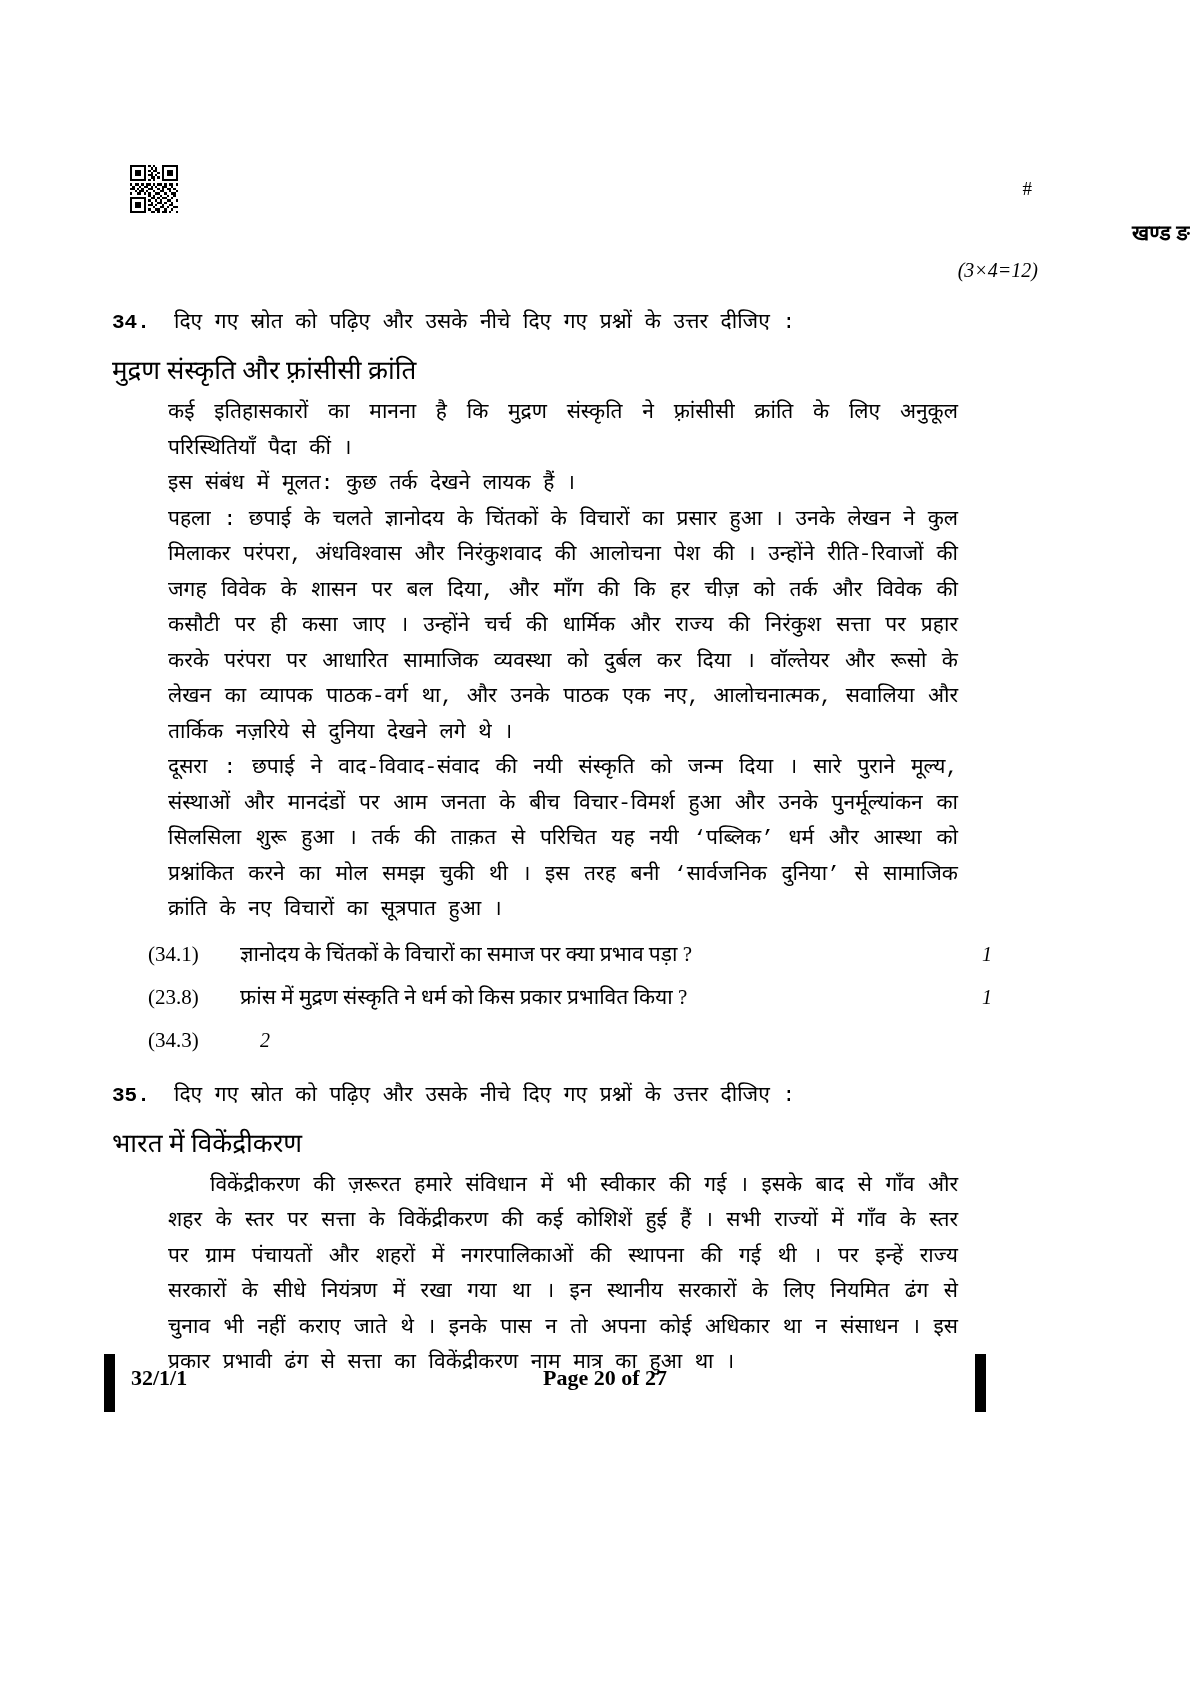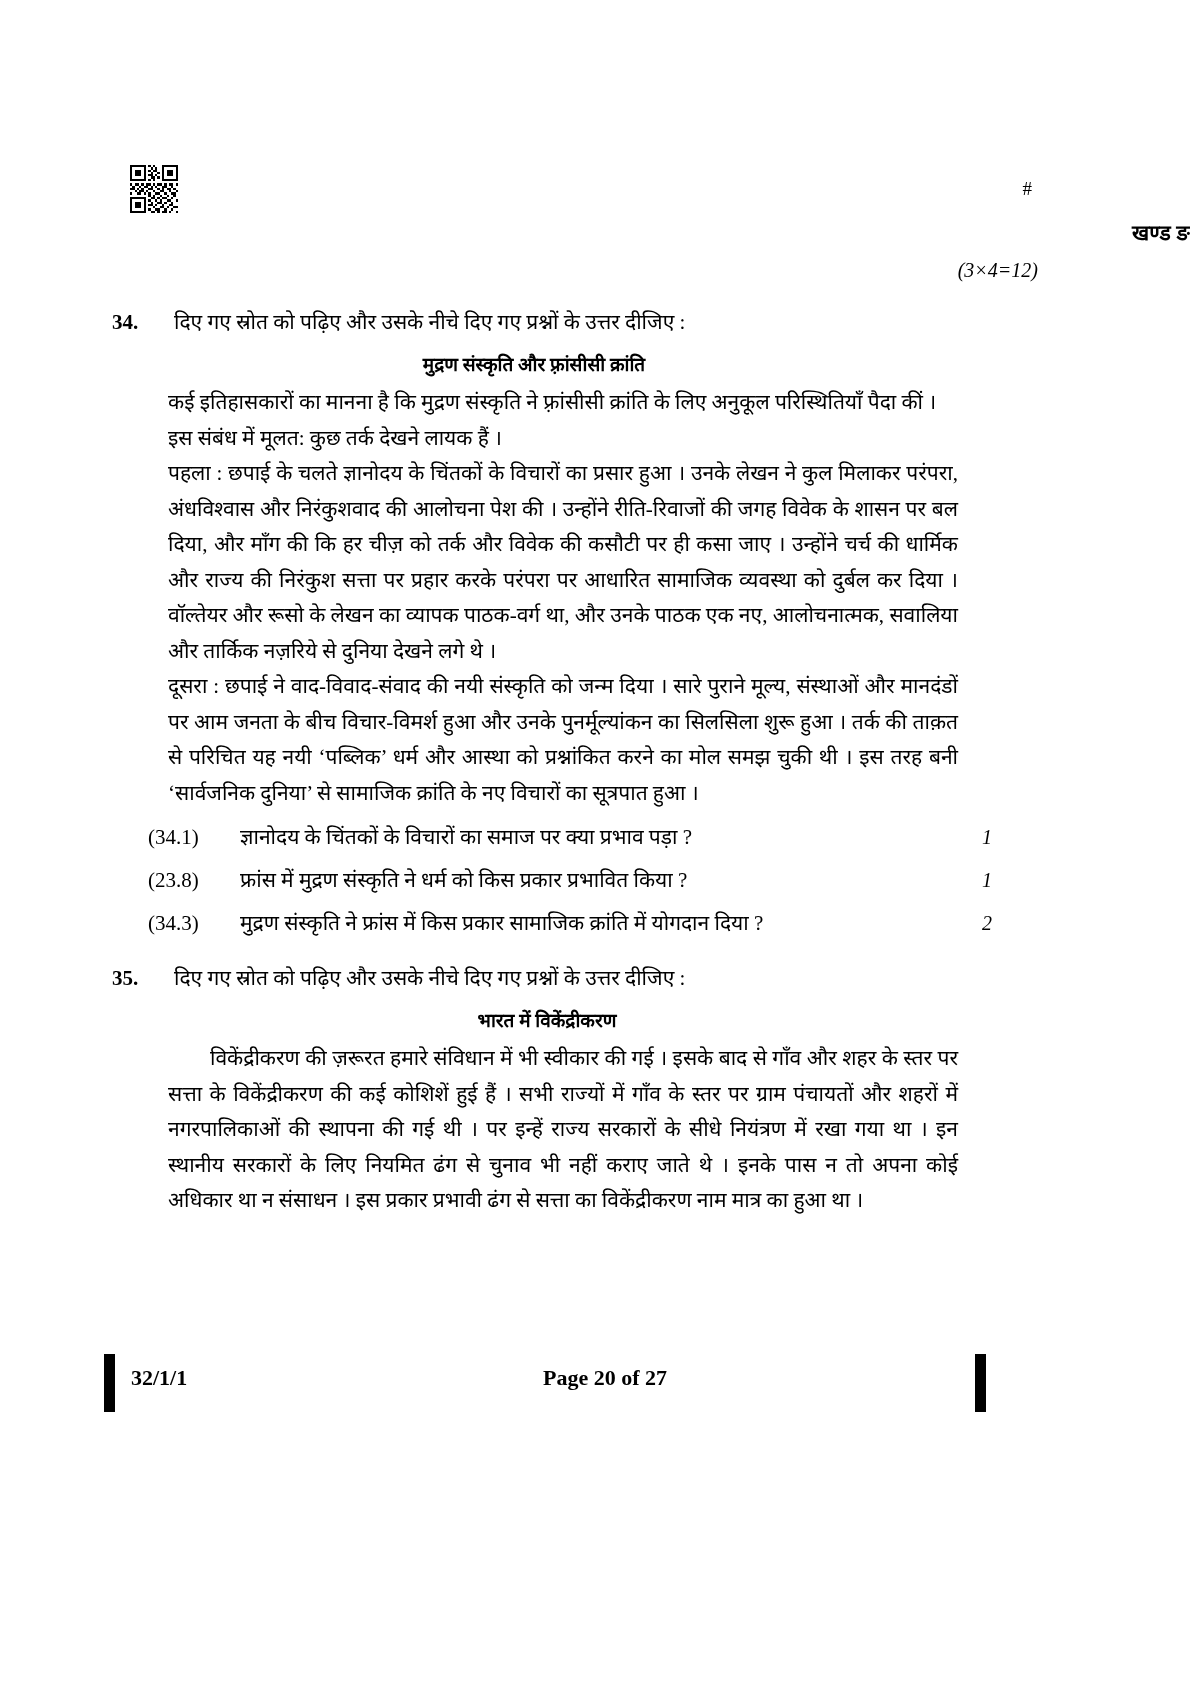--- a/index.html
+++ b/index.html
@@ -73,48 +73,50 @@
     position: absolute;
     left: 112px;
     top: 306px;
     width: 900px;
   }
 
   .qrow {
     display: flex;
     align-items: center;
     margin-bottom: 2px;
+    font-family: Liberation Mono, monospace;
   }
   .qnum {
     flex: 0 0 62px;
     font-weight: bold;
     font-size: 21px;
     line-height: 33px;
   }
   .qstem {
     flex: 1 1 auto;
     font-size: 21px;
     line-height: 33px;
   }
 
   .passage-title {
-    text-align: center;
-    font-weight: bold;
-    font-size: 19px;
+    text-align: left;
+    font-weight: normal;
+    font-size: 26px;
     margin: 12px 0 8px 0;
     padding-right: 56px;
   }
   .passage-title.indent2 { padding-right: 30px; }
 
   .para {
     font-size: 21px;
     line-height: 35.5px;
     text-align: justify;
     margin: 0 0 0 56px;
     width: 790px;
+    font-family: Liberation Mono, monospace;
   }
   .para.first-indent { text-indent: 42px; }
 
   
   .subq {
     display: flex;
     align-items: flex-start;
     margin-left: 36px;
     width: 844px;
     margin-top: 9px;
@@ -319,21 +321,20 @@
     </div>
 
     <div class="subq">
       <div class="subq-label">(23.8)</div>
       <div class="subq-text">फ्रांस में मुद्रण संस्कृति ने धर्म को किस प्रकार प्रभावित किया ?</div>
       <div class="subq-marks">1</div>
     </div>
 
     <div class="subq">
       <div class="subq-label">(34.3)</div>
-      <div class="subq-text">मुद्रण संस्कृति ने फ्रांस में किस प्रकार सामाजिक क्रांति में योगदान दिया ?</div>
       <div class="subq-marks">2</div>
     </div>
 
     <div class="gap-lg"></div>
 
     <div class="qrow">
       <div class="qnum">35.</div>
       <div class="qstem">दिए गए स्रोत को पढ़िए और उसके नीचे दिए गए प्रश्नों के उत्तर दीजिए :</div>
     </div>
 

